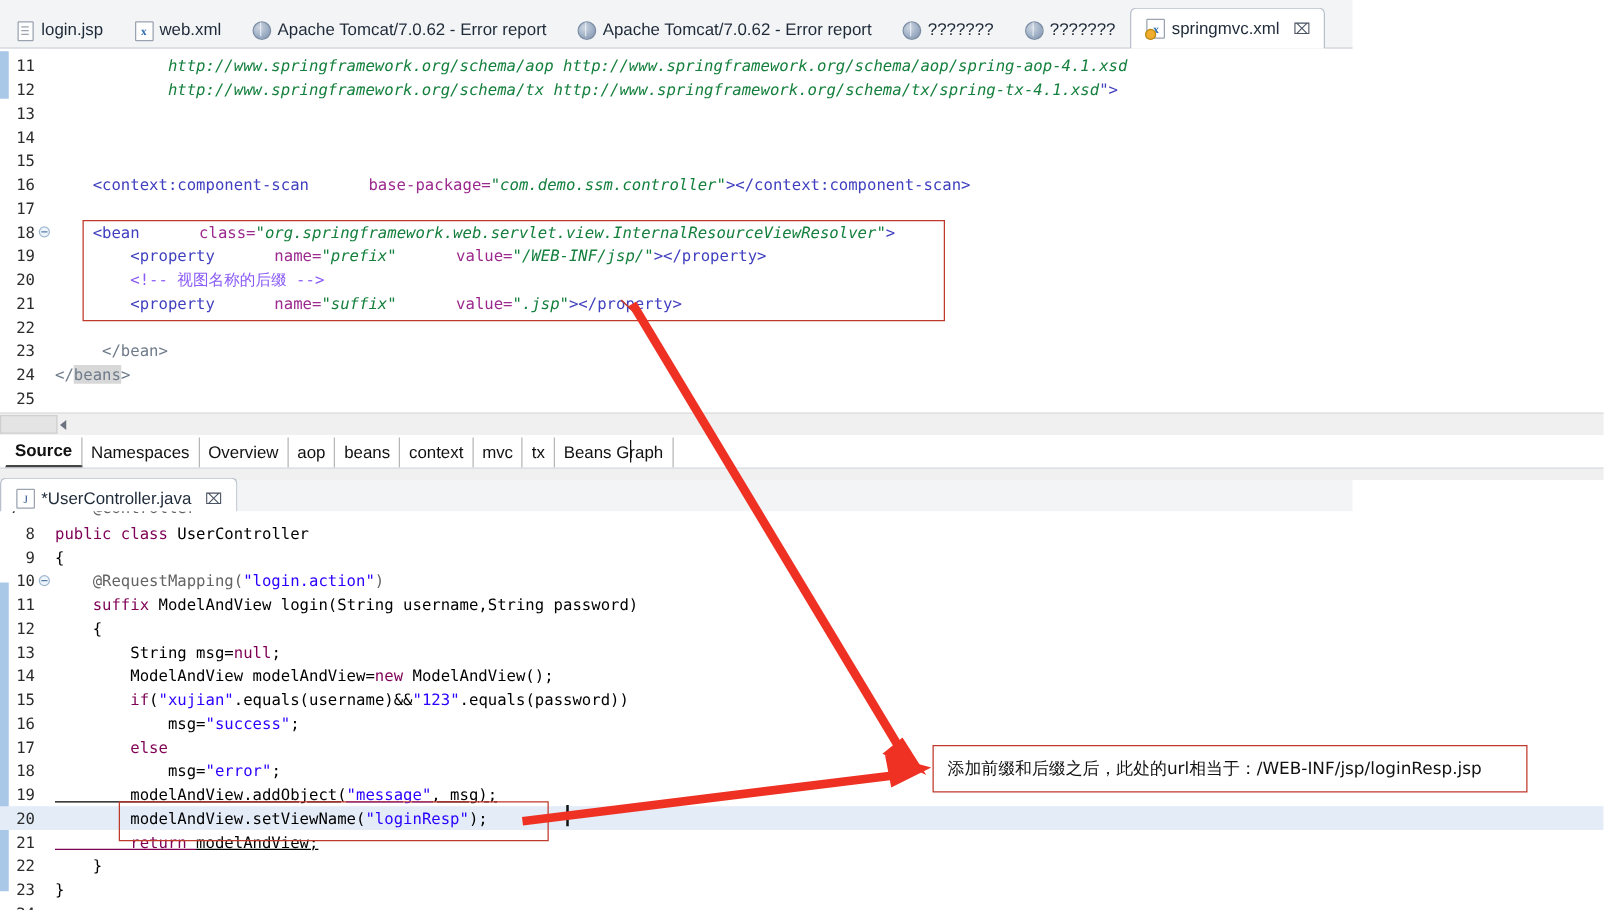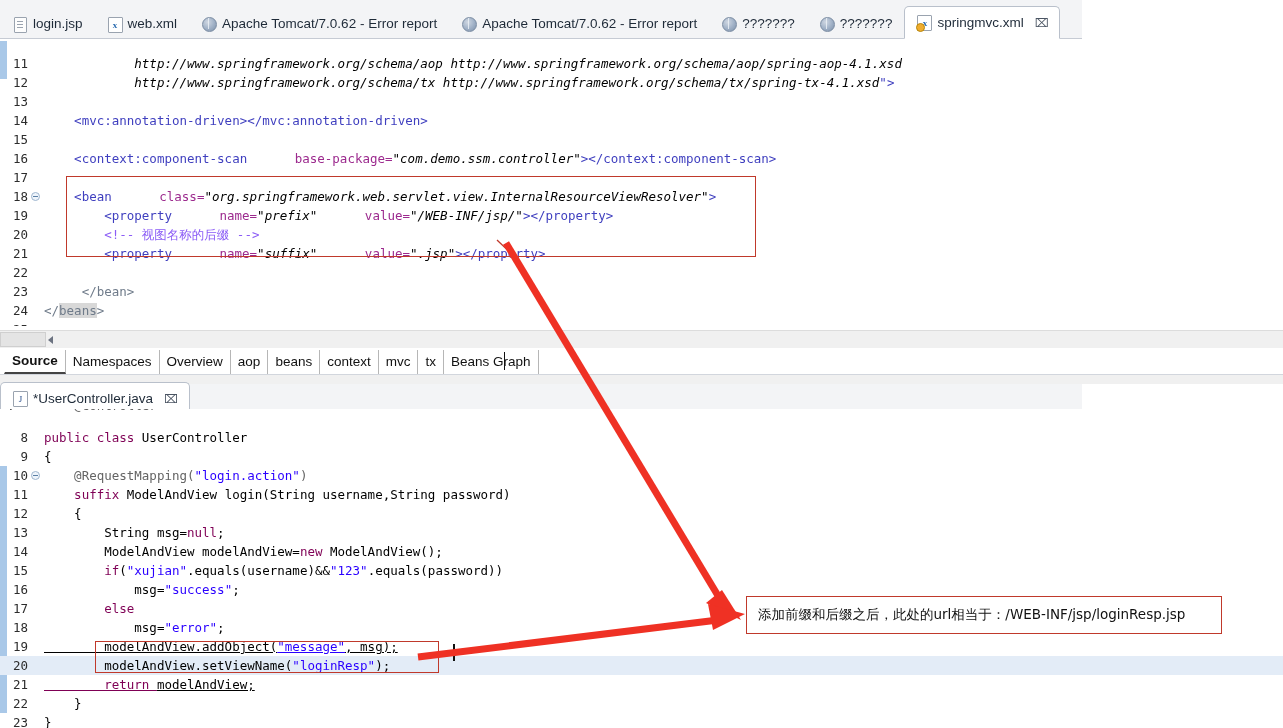--- a/index.html
+++ b/index.html
@@ -72,42 +72,42 @@
     font-family:"Liberation Serif", serif;
   }
 
   
   .editor{position:absolute;background:#ffffff;overflow:hidden;}
   .gutter{
     position:absolute;left:0;top:0;width:40px;height:100%;
     background:#ffffff;
   }
   .gutter .changebar{position:absolute;left:0;width:7px;background:#a9c8e8;}
-  .codearea{position:absolute;left:0;top:11px;width:100%;height:100%;}
+  .codearea{position:absolute;left:0;top:0;width:100%;height:100%;}
   .line{
     position:absolute;left:0;height:19px;line-height:19px;white-space:pre;
     font-family:"DejaVu Sans Mono", monospace;font-size:12.5px;
   }
   .ln{
     position:absolute;width:28px;text-align:right;left:0;
     color:#2c2c2c;font-family:"DejaVu Sans Mono", monospace;font-size:12.5px;
   }
   .code{position:absolute;left:44px;white-space:pre;}
   .fold{
     position:absolute;left:31px;width:9px;height:9px;margin-top:5px;
     border:1px solid #9fb6cf;border-radius:50%;background:#eef4fb;
     box-sizing:border-box;
   }
   .fold:before{content:"";position:absolute;left:1px;top:3px;width:5px;height:1px;background:#5a7fa5;}
 
   
   .s-tag{color:#3f3fbf;}
   .s-tag-gray{color:#6f7b8a;}
   .s-attr{color:#9c2a8e;padding-left:40px;}
-  .s-val{color:#000000;font-style:italic;}
+  .s-val{color:#15803d;font-style:italic;}
   .s-com{color:#8b5cf6;}
   .hl-word{background:#d8d8d8;}
 
   
   .j-kw{color:#7f0055;font-weight:normal;}
   .j-str{color:#2a00ff;}
   .j-ann{color:#646464;}
   .j-txt{color:#000000;}
   .j-under{text-decoration:underline;}
   .lineHL{position:absolute;left:0;height:19px;background:#e3ecf7;}
@@ -207,21 +207,21 @@
   </div>
 
   <div class="editor" id="xmlEditor" style="left:0;top:39px;width:1283px;height:287px;">
     <div class="gutter">
       <div class="changebar" style="top:2px;height:38px;"></div>
     </div>
     <div class="codearea" id="xmlCode">
         <div class="line" style="top: 4px; width: 1283px;"><span class="ln">11</span><span class="code"><span class="s-val">            http://www.springframework.org/schema/aop http://www.springframework.org/schema/aop/spring-aop-4.1.xsd</span></span></div>
         <div class="line" style="top: 23px; width: 1283px;"><span class="ln">12</span><span class="code"><span class="s-val">            http://www.springframework.org/schema/tx http://www.springframework.org/schema/tx/spring-tx-4.1.xsd</span><span class="s-tag">"&gt;</span></span></div>
         <div class="line" style="top: 42px; width: 1283px;"><span class="ln">13</span><span class="code"></span></div>
-        <div class="line" style="top: 61px; width: 1283px;"><span class="ln">14</span><span class="code"><span class="s-tag">    &lt;mvc:annotation-driven&gt;&lt;/mvc:annotation-driven&gt;</span></span></div>
+        <div class="line" style="top: 61px; width: 1283px;"><span class="ln">14</span></div>
         <div class="line" style="top: 80px; width: 1283px;"><span class="ln">15</span><span class="code"></span></div>
         <div class="line" style="top: 99px; width: 1283px;"><span class="ln">16</span><span class="code"><span class="s-tag">    &lt;context:component-scan </span><span class="s-attr">base-package=</span><span class="s-val">"com.demo.ssm.controller"</span><span class="s-tag">&gt;&lt;/context:component-scan&gt;</span></span></div>
         <div class="line" style="top: 118px; width: 1283px;"><span class="ln">17</span><span class="code"></span></div>
         <div class="line" style="top: 137px; width: 1283px;"><span class="ln">18</span><span class="fold"></span><span class="code"><span class="s-tag">    &lt;bean </span><span class="s-attr">class=</span><span class="s-val">"org.springframework.web.servlet.view.InternalResourceViewResolver"</span><span class="s-tag">&gt;</span></span></div>
         <div class="line" style="top: 156px; width: 1283px;"><span class="ln">19</span><span class="code"><span class="s-tag">        &lt;property </span><span class="s-attr">name=</span><span class="s-val">"prefix"</span><span class="s-tag"> </span><span class="s-attr">value=</span><span class="s-val">"/WEB-INF/jsp/"</span><span class="s-tag">&gt;&lt;/property&gt;</span></span></div>
         <div class="line" style="top: 175px; width: 1283px;"><span class="ln">20</span><span class="code"><span class="s-com">        &lt;!-- 视图名称的后缀 --&gt;</span></span></div>
         <div class="line" style="top: 194px; width: 1283px;"><span class="ln">21</span><span class="code"><span class="s-tag">        &lt;property </span><span class="s-attr">name=</span><span class="s-val">"suffix"</span><span class="s-tag"> </span><span class="s-attr">value=</span><span class="s-val">".jsp"</span><span class="s-tag">&gt;&lt;/property&gt;</span></span></div>
         <div class="line" style="top: 213px; width: 1283px;"><span class="ln">22</span><span class="code"></span></div>
         <div class="line" style="top: 232px; width: 1283px;"><span class="ln">23</span><span class="code"><span class="s-tag-gray">     &lt;/bean&gt;</span></span></div>
         <div class="line" style="top: 251px; width: 1283px;"><span class="ln">24</span><span class="code"><span class="s-tag-gray">&lt;/</span><span class="s-tag-gray hl-word">beans</span><span class="s-tag-gray">&gt;</span></span></div>

